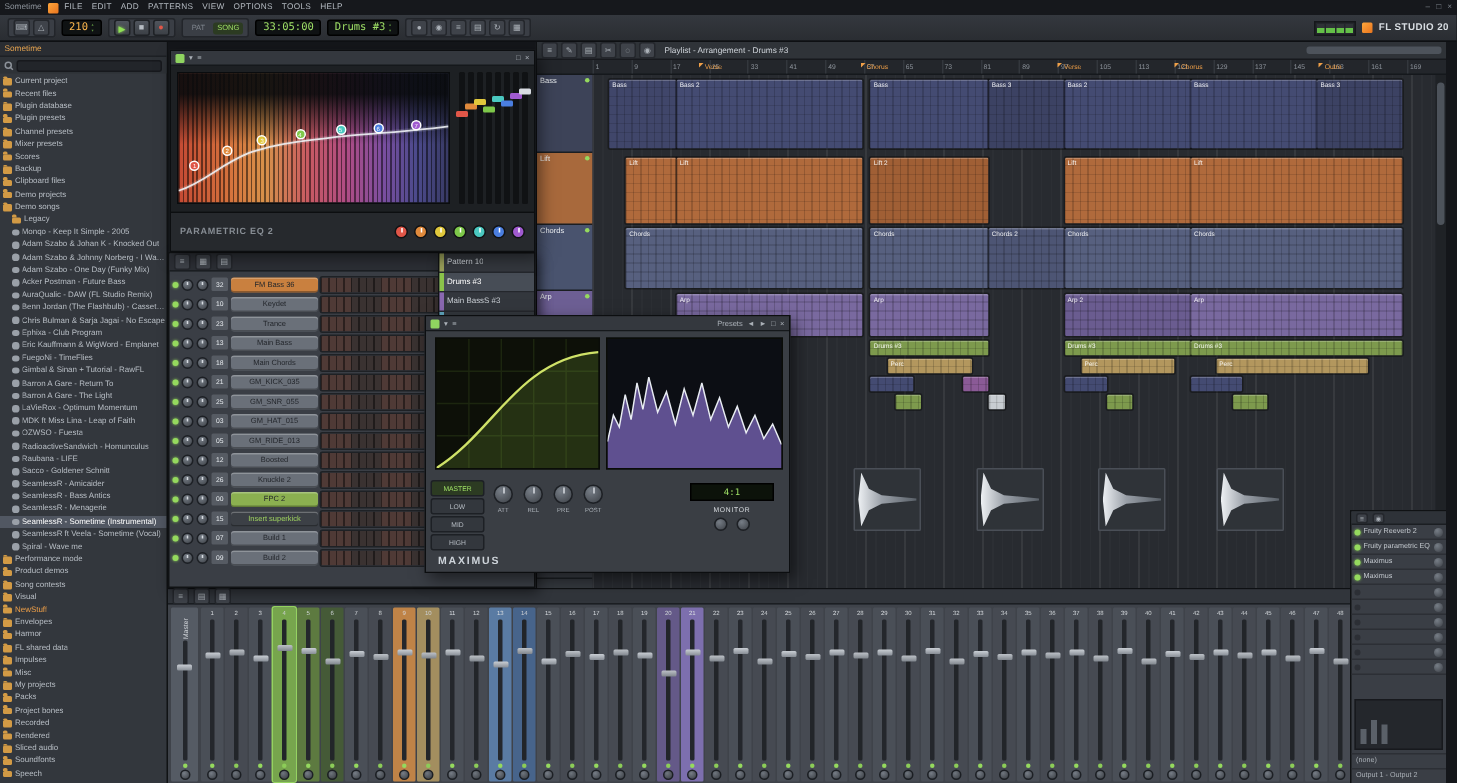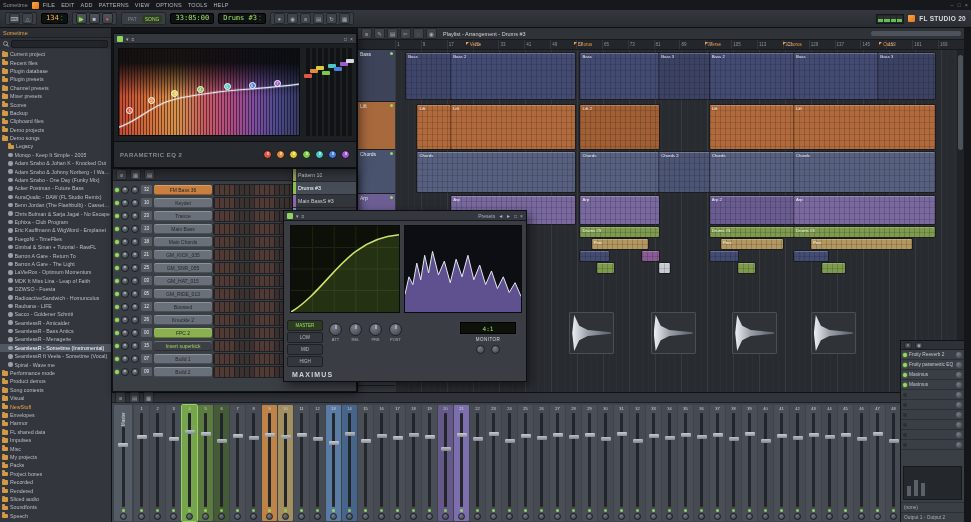--- a/index.html
+++ b/index.html
@@ -176,21 +176,21 @@
         <span>×</span>
       </div>
   </div>
 
   <div class="transport">
     <div class="tgroup">
       <span class="mini-ico">⌨</span>
       <span class="mini-ico">△</span>
     </div>
     <span class="lcd amber">
-        <span>134</span>
+        <span>210</span>
         <span class="updn">
           <span>▴</span>
           <span>▾</span>
         </span>
       </span>
     <div class="tgroup">
       <span class="tbtn play">▶</span>
       <span class="tbtn">■</span>
       <span class="tbtn rec">●</span>
     </div>

